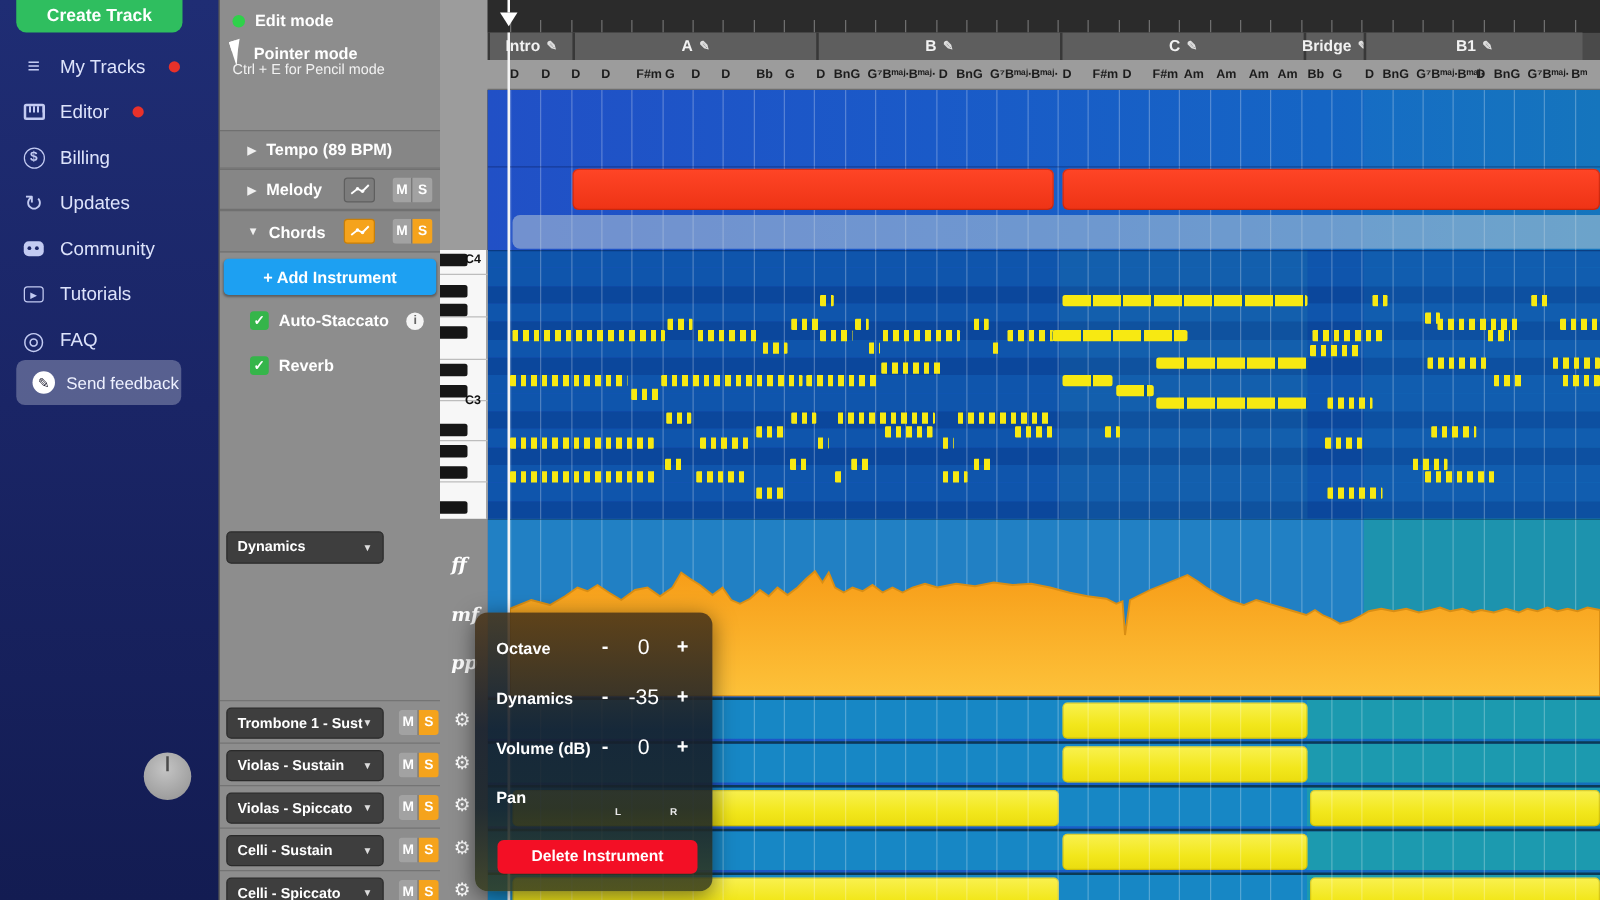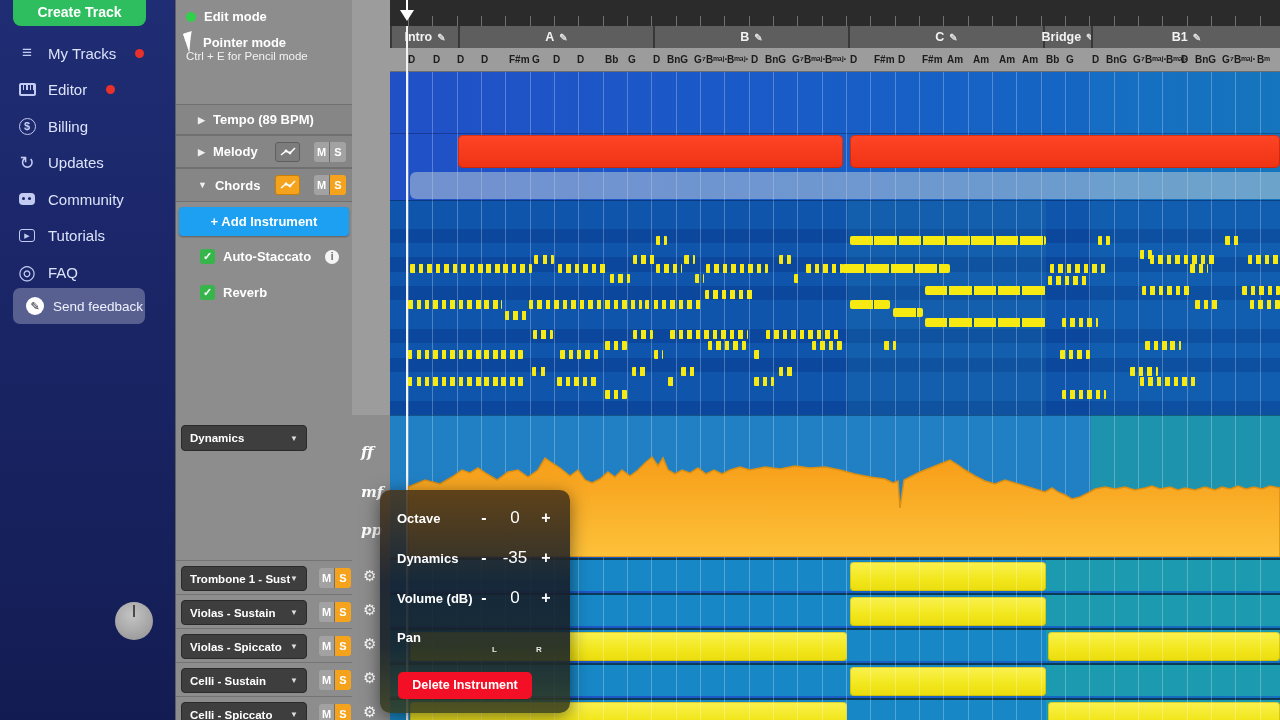--- a/index.html
+++ b/index.html
@@ -130,21 +130,21 @@
            box-shadow:0 4px 18px rgba(0,0,0,0.5); color:#fff; }
   .prow { position:absolute; left:17px; width:158px; display:flex; align-items:center; }
   .prow .lbl { font-size:13px; font-weight:bold; }
   .prow .minus { margin-left:auto; font-size:16px; font-weight:bold; width:18px; text-align:center; }
   .prow .val { font-size:17px; width:44px; text-align:center; }
   .prow .plus { font-size:16px; font-weight:bold; width:18px; text-align:center; }
   #knob { position:absolute; left:115px; top:602px; width:38px; height:38px; border-radius:50%;
           background:radial-gradient(circle at 45% 35%,#c4c4c4,#909090); }
   #knob .ptr { position:absolute; left:18px; top:3px; width:2px; height:12px; background:#4a4a4a; }
   .lr { position:absolute; font-size:8px; font-weight:bold; color:#e8e8e8; }
-  #delete-btn { position:absolute; left:398px; top:672px; width:134px; height:27px; background:#f30f25;
+  #delete-btn { position:absolute; left:398px; top:672px; width:160px; height:27px; background:#f30f25;
                 border-radius:5px; color:#fff; font-size:12.5px; font-weight:bold; text-align:center;
                 line-height:27px; }
 </style>
 </head>
 <body>
 
 <div id="stage">
 
   <div id="sidebar" class="abs">
     <div class="create-btn">Create Track</div>
@@ -360,21 +360,21 @@
           <span class="pencil">✎</span>
         </div>
         <div class="section" style="left: 496px; width: 195px;">
           <span>C</span>
           <span class="pencil">✎</span>
         </div>
         <div class="section" style="left: 691px; width: 48px;">
           <span>Bridge</span>
           <span class="pencil">✎</span>
         </div>
-        <div class="section" style="left: 739px; width: 189px;">
+        <div class="section" style="left: 739px; width: 175px;">
           <span>B1</span>
           <span class="pencil">✎</span>
         </div>
       </div>
     <div id="chordrow">
         <div class="chord" style="left: 56px;">D</div>
         <div class="chord" style="left: 81px;">D</div>
         <div class="chord" style="left: 105px;">D</div>
         <div class="chord" style="left: 129px;">D</div>
         <div class="chord" style="left: 157px;">F#m</div>
@@ -560,20 +560,40 @@
             <stop offset="0" stop-color="#f79d18"></stop>
             <stop offset="1" stop-color="#fdc23a"></stop>
           </linearGradient>
         </defs>
         <path d="M 18,142 L 18,72 L 35,65 L 50,69 L 62,62 L 72,55 L 80,58 L 88,53 L 97,59 L 107,65 L 118,57 L 128,55 L 138,62 L 148,55 L 155,43 L 162,48 L 170,53 L 180,61 L 188,55 L 195,65 L 202,68 L 210,64 L 218,57 L 225,62 L 232,55 L 240,61 L 248,55 L 255,48 L 262,42 L 268,51 L 273,43 L 278,55 L 285,59 L 292,55 L 300,58 L 308,53 L 316,59 L 324,55 L 332,59 L 340,55 L 350,52 L 360,55 L 375,52 L 390,54 L 405,51 L 420,53 L 435,52 L 450,55 L 465,59 L 480,62 L 495,64 L 503,68 L 508,66 L 510,93 L 514,65 L 522,61 L 530,57 L 540,53 L 550,49 L 560,45 L 568,50 L 575,55 L 585,61 L 595,66 L 605,69 L 615,65 L 625,68 L 635,71 L 645,74 L 655,77 L 662,73 L 668,77 L 675,80 L 682,84 L 690,82 L 698,78 L 705,74 L 715,72 L 725,74 L 735,72 L 745,75 L 755,73 L 762,71 L 770,74 L 780,72 L 788,75 L 795,73 L 805,75 L 815,72 L 825,75 L 832,72 L 840,74 L 848,71 L 856,74 L 864,72 L 872,74 L 880,71 L 890,73 L 890,142 Z" fill="url(#og)" stroke="#d98e14" stroke-width="1.5"></path>
       </svg>
     </div>
 
   <div id="gutter" class="abs">
     <div class="grayzone"></div>
+    <div id="keyboard">
+        <div class="keyline" style="top: 19px;"></div>
+        <div class="keyline" style="top: 53px;"></div>
+        <div class="keyline" style="top: 87px;"></div>
+        <div class="keyline" style="top: 120px;"></div>
+        <div class="keyline" style="top: 152px;"></div>
+        <div class="keyline" style="top: 185px;"></div>
+        <div class="blackkey" style="top: 3px;"></div>
+        <div class="blackkey" style="top: 28px;"></div>
+        <div class="blackkey" style="top: 43px;"></div>
+        <div class="blackkey" style="top: 61px;"></div>
+        <div class="blackkey" style="top: 91px;"></div>
+        <div class="blackkey" style="top: 108px;"></div>
+        <div class="blackkey" style="top: 139px;"></div>
+        <div class="blackkey" style="top: 156px;"></div>
+        <div class="blackkey" style="top: 173px;"></div>
+        <div class="blackkey" style="top: 201px;"></div>
+        <div class="keylabel" style="top: 2px;">C4</div>
+        <div class="keylabel" style="top: 115px;">C3</div>
+      </div>
     <div id="dynmarks">
         <div class="dynmark" style="top: 443px; position: absolute;">ff</div>
         <div class="dynmark" style="top: 483px; position: absolute;">mf</div>
         <div class="dynmark" style="top: 521px; position: absolute;">pp</div>
       </div>
     <div id="gears">
         <div class="gear" style="top: 567px; position: absolute;">⚙</div>
         <div class="gear" style="top: 601px; position: absolute;">⚙</div>
         <div class="gear" style="top: 635px; position: absolute;">⚙</div>
         <div class="gear" style="top: 669px; position: absolute;">⚙</div>

